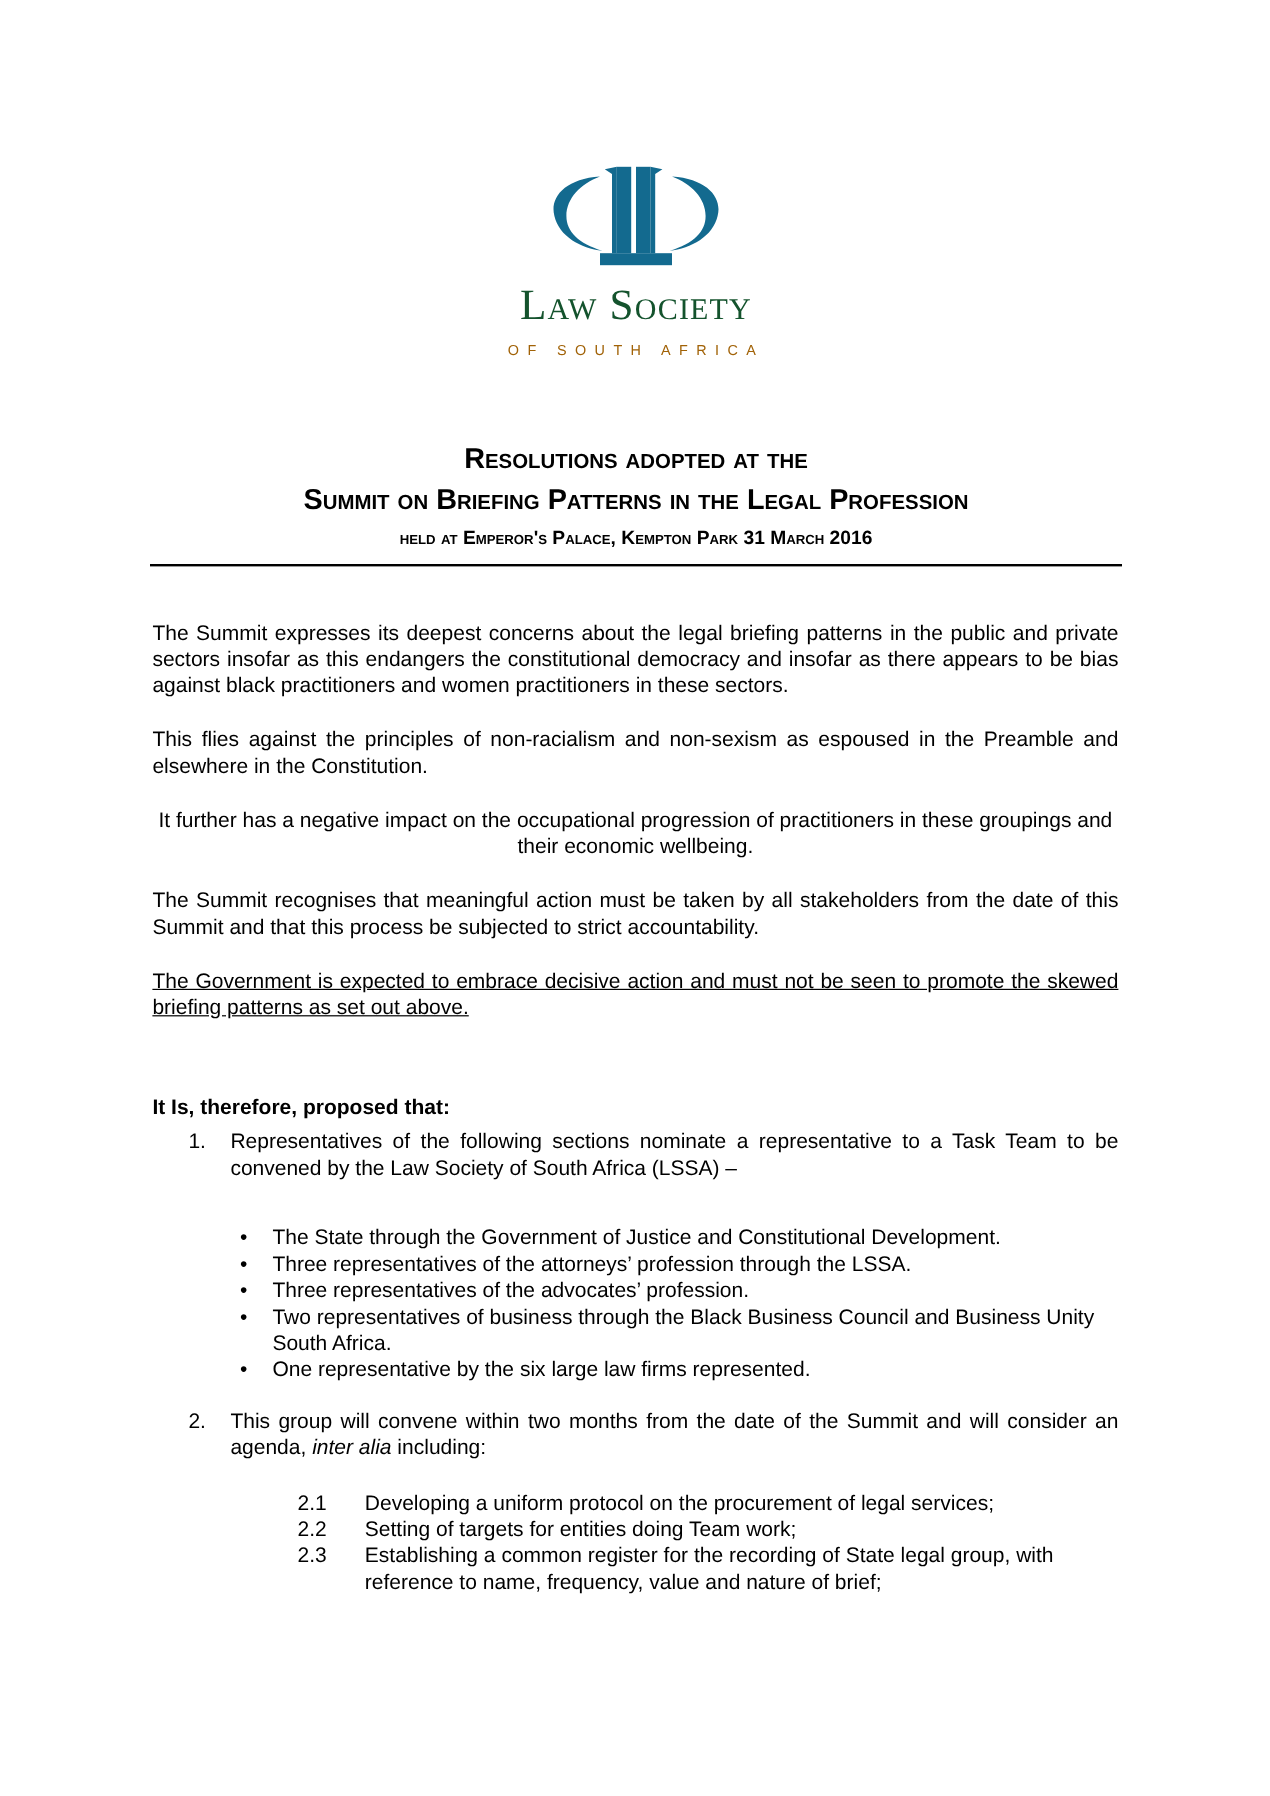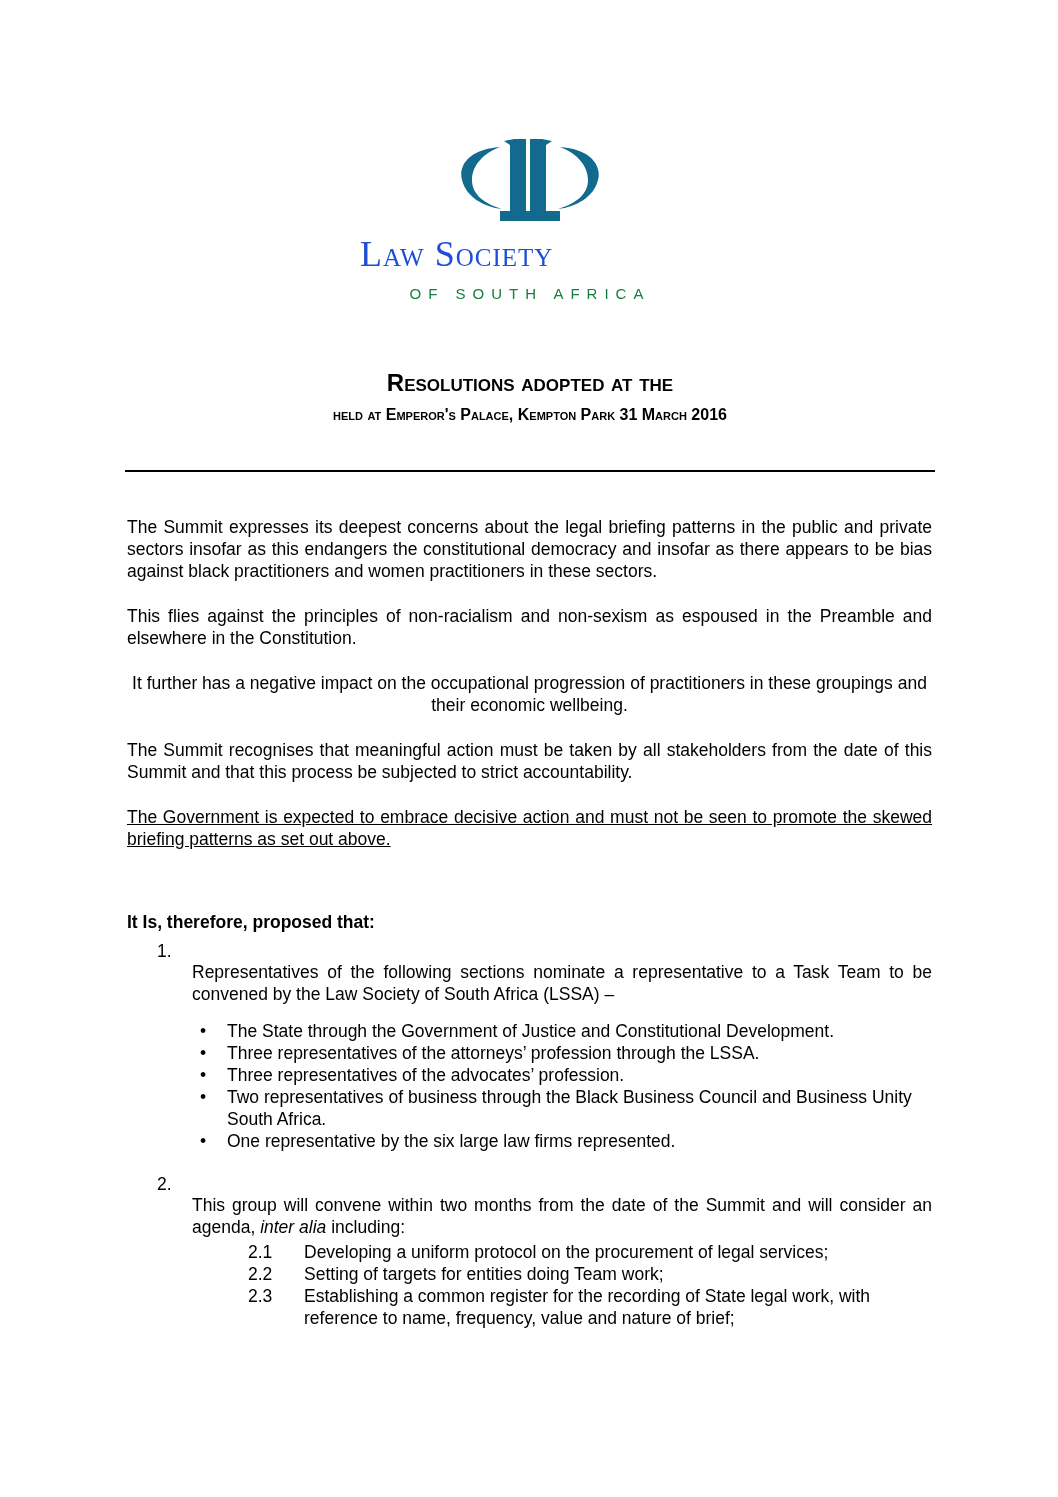--- a/index.html
+++ b/index.html
@@ -3,40 +3,40 @@
   <meta charset="utf-8">
   <style>
     html, body { margin: 0; padding: 0; background: #ffffff; }
     body {
       width: 1058px; height: 1497px; position: relative; overflow: hidden;
       font-family: "Liberation Sans", sans-serif; color: #000;
     }
     .logo { position: absolute; left: 360px; top: 135px; width: 340px; height: 180px; }
     .logo svg { position: absolute; left: 100px; top: 0; }
     .logo-name {
-      position: absolute; left: 0; top: 98px; width: 340px; text-align: left;
-      font-family: "Liberation Serif", serif; font-size: 36px; color: #1d4ed8; letter-spacing: 1px;
+      position: absolute; left: 0; top: 98px; width: 340px; text-align: center;
+      font-family: "Liberation Serif", serif; font-size: 36px; color: #14532d; letter-spacing: 1px;
       font-variant: small-caps;
     }
     .logo-sub {
       position: absolute; left: 0; top: 150px; width: 340px; text-align: center;
-      font-family: "Liberation Sans", sans-serif; font-size: 15px; color: #15803d; letter-spacing: 7px;
+      font-family: "Liberation Sans", sans-serif; font-size: 12px; color: #a16207; letter-spacing: 7px;
     }
     .title-block { position: absolute; left: 125px; top: 366px; width: 810px; text-align: center;
       font-family: Liberation Sans, sans-serif; font-variant: small-caps; font-weight: bold; }
     .t1 { font-size: 24px; line-height: 34px; }
     .t2 { font-size: 24px; line-height: 34px; }
     .t3 { font-size: 16px; line-height: 30px; }
     .rule { position: absolute; left: 125px; top: 470px; width: 810px; height: 2px; background: #000; }
     .body-text { position: absolute; left: 127px; width: 805px; font-size: 17.5px; line-height: 22px; text-align: justify; }
     .p1 { top: 516px; } .p2 { top: 605px; } .p3 { top: 672px; } .p4 { top: 739px; } .p5 { top: 806px; text-decoration: underline; }
     .heading { position: absolute; left: 127px; top: 912px; font-size: 17.5px; font-weight: bold; }
     .ol-item { position: absolute; left: 157px; width: 775px; font-size: 17.5px; line-height: 22px; }
     .ol-num { position: absolute; left: 0; top: 0; }
-    .ol-text { margin-left: 35px; text-align: justify; margin-top: 21px; }
+    .ol-text { margin-left: 35px; text-align: justify; }
     .n1 { top: 940px; } .n2 { top: 1173px; }
     .bullets { position: absolute; left: 192px; top: 1020px; width: 740px; font-size: 17.5px; line-height: 22px; }
     .bullet { position: relative; padding-left: 35px; }
     .bullet .dot { position: absolute; left: 8px; top: 0; }
     .sub { position: absolute; left: 228px; top: 1241px; width: 705px; font-size: 17.5px; line-height: 22px; }
     .sub-item { position: relative; padding-left: 76px; }
     .sub-num { position: absolute; left: 0; top: 0; margin-left: 20px; }
   </style>
 </head>
 <body>
@@ -52,20 +52,21 @@
       <path d="M92 6 L82 4 L82 76 L86 76 L86 10 Z"></path>
       <rect x="40" y="76" width="60" height="10"></rect>
     </g>
   </svg>
   <div class="logo-name">Law Society</div>
   <div class="logo-sub">OF SOUTH AFRICA</div>
 </div>
 
 <div class="title-block">
   <div class="t1">Resolutions adopted at the</div>
+  <div class="t2">Summit on Briefing Patterns in the Legal Profession</div>
   <div class="t3">held at Emperor's Palace, Kempton Park 31 March 2016</div>
 </div>
 <div class="rule"></div>
 
 <div class="body-text p1">The Summit expresses its deepest concerns about the legal briefing patterns in the public and private sectors insofar as this endangers the constitutional democracy and insofar as there appears to be bias against black practitioners and women practitioners in these sectors.</div>
 <div class="body-text p2">This flies against the principles of non-racialism and non-sexism as espoused in the Preamble and elsewhere in the Constitution.</div>
 <div class="body-text p3" style="text-align:center">It further has a negative impact on the occupational progression of practitioners in these groupings and their economic wellbeing.</div>
 <div class="body-text p4">The Summit recognises that meaningful action must be taken by all stakeholders from the date of this Summit and that this process be subjected to strict accountability.</div>
 <div class="body-text p5">The Government is expected to embrace decisive action and must not be seen to promote the skewed briefing patterns as set out above.</div>
 
@@ -85,14 +86,14 @@
 </div>
 
 <div class="ol-item n2">
   <span class="ol-num">2.</span>
   <div class="ol-text"><span>This group will convene within two months from the date of the Summit and will consider an agenda, </span><i>inter alia</i><span> including:</span></div>
 </div>
 
 <div class="sub">
   <div class="sub-item"><span class="sub-num">2.1</span><span>Developing a uniform protocol on the procurement of legal services;</span></div>
   <div class="sub-item"><span class="sub-num">2.2</span><span>Setting of targets for entities doing Team work;</span></div>
-  <div class="sub-item"><span class="sub-num">2.3</span><span>Establishing a common register for the recording of State legal work, with reference to name, frequency, value and nature of brief;</span></div>
+  <div class="sub-item"><span class="sub-num">2.3</span><span>Establishing a common register for the recording of State legal group, with reference to name, frequency, value and nature of brief;</span></div>
 </div>
 
 </body></html>

